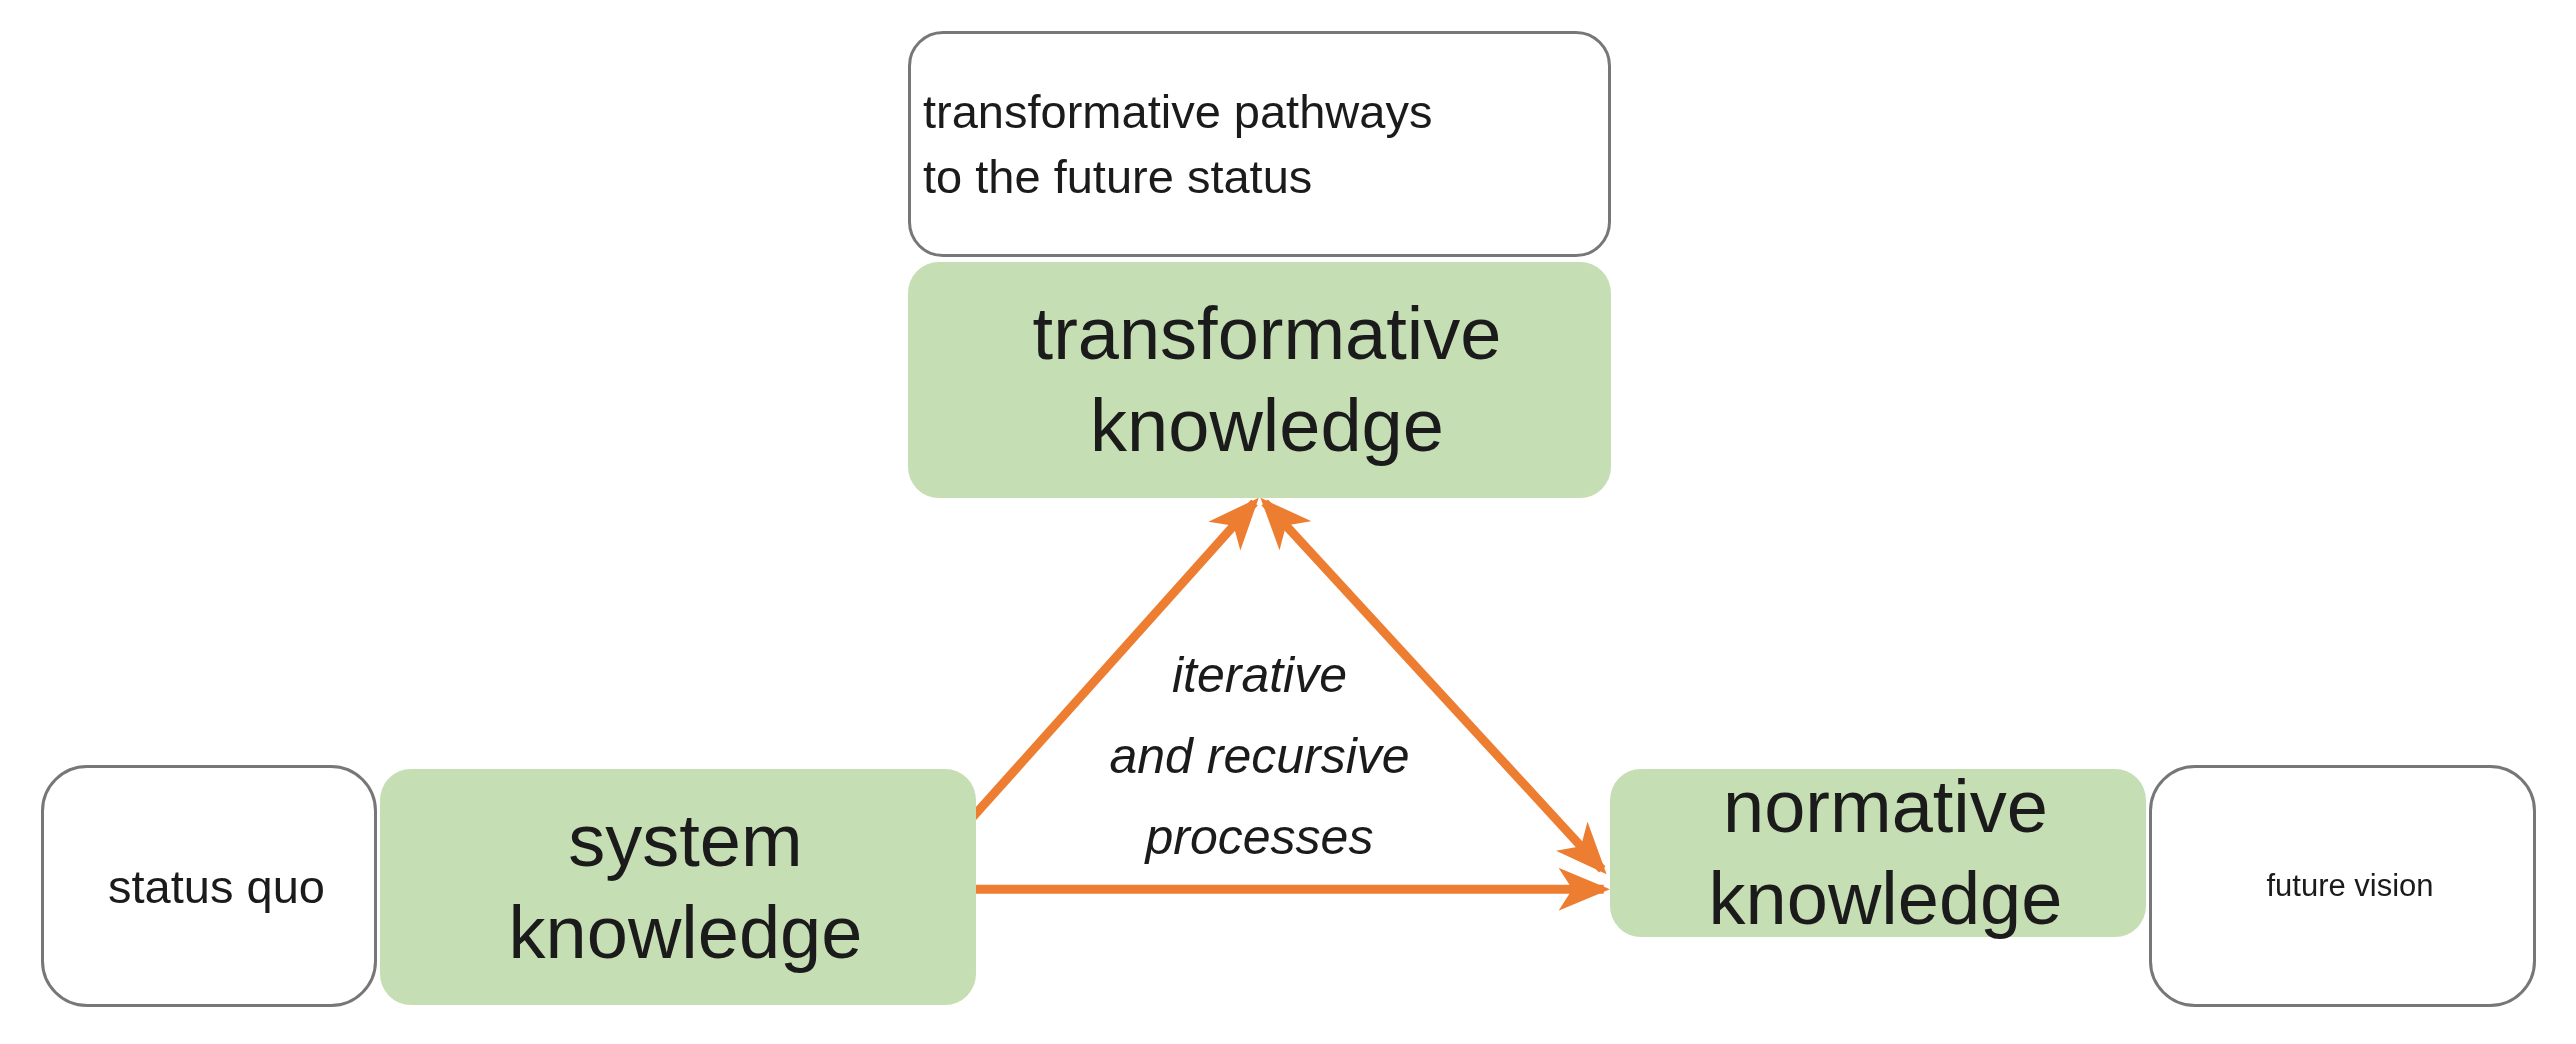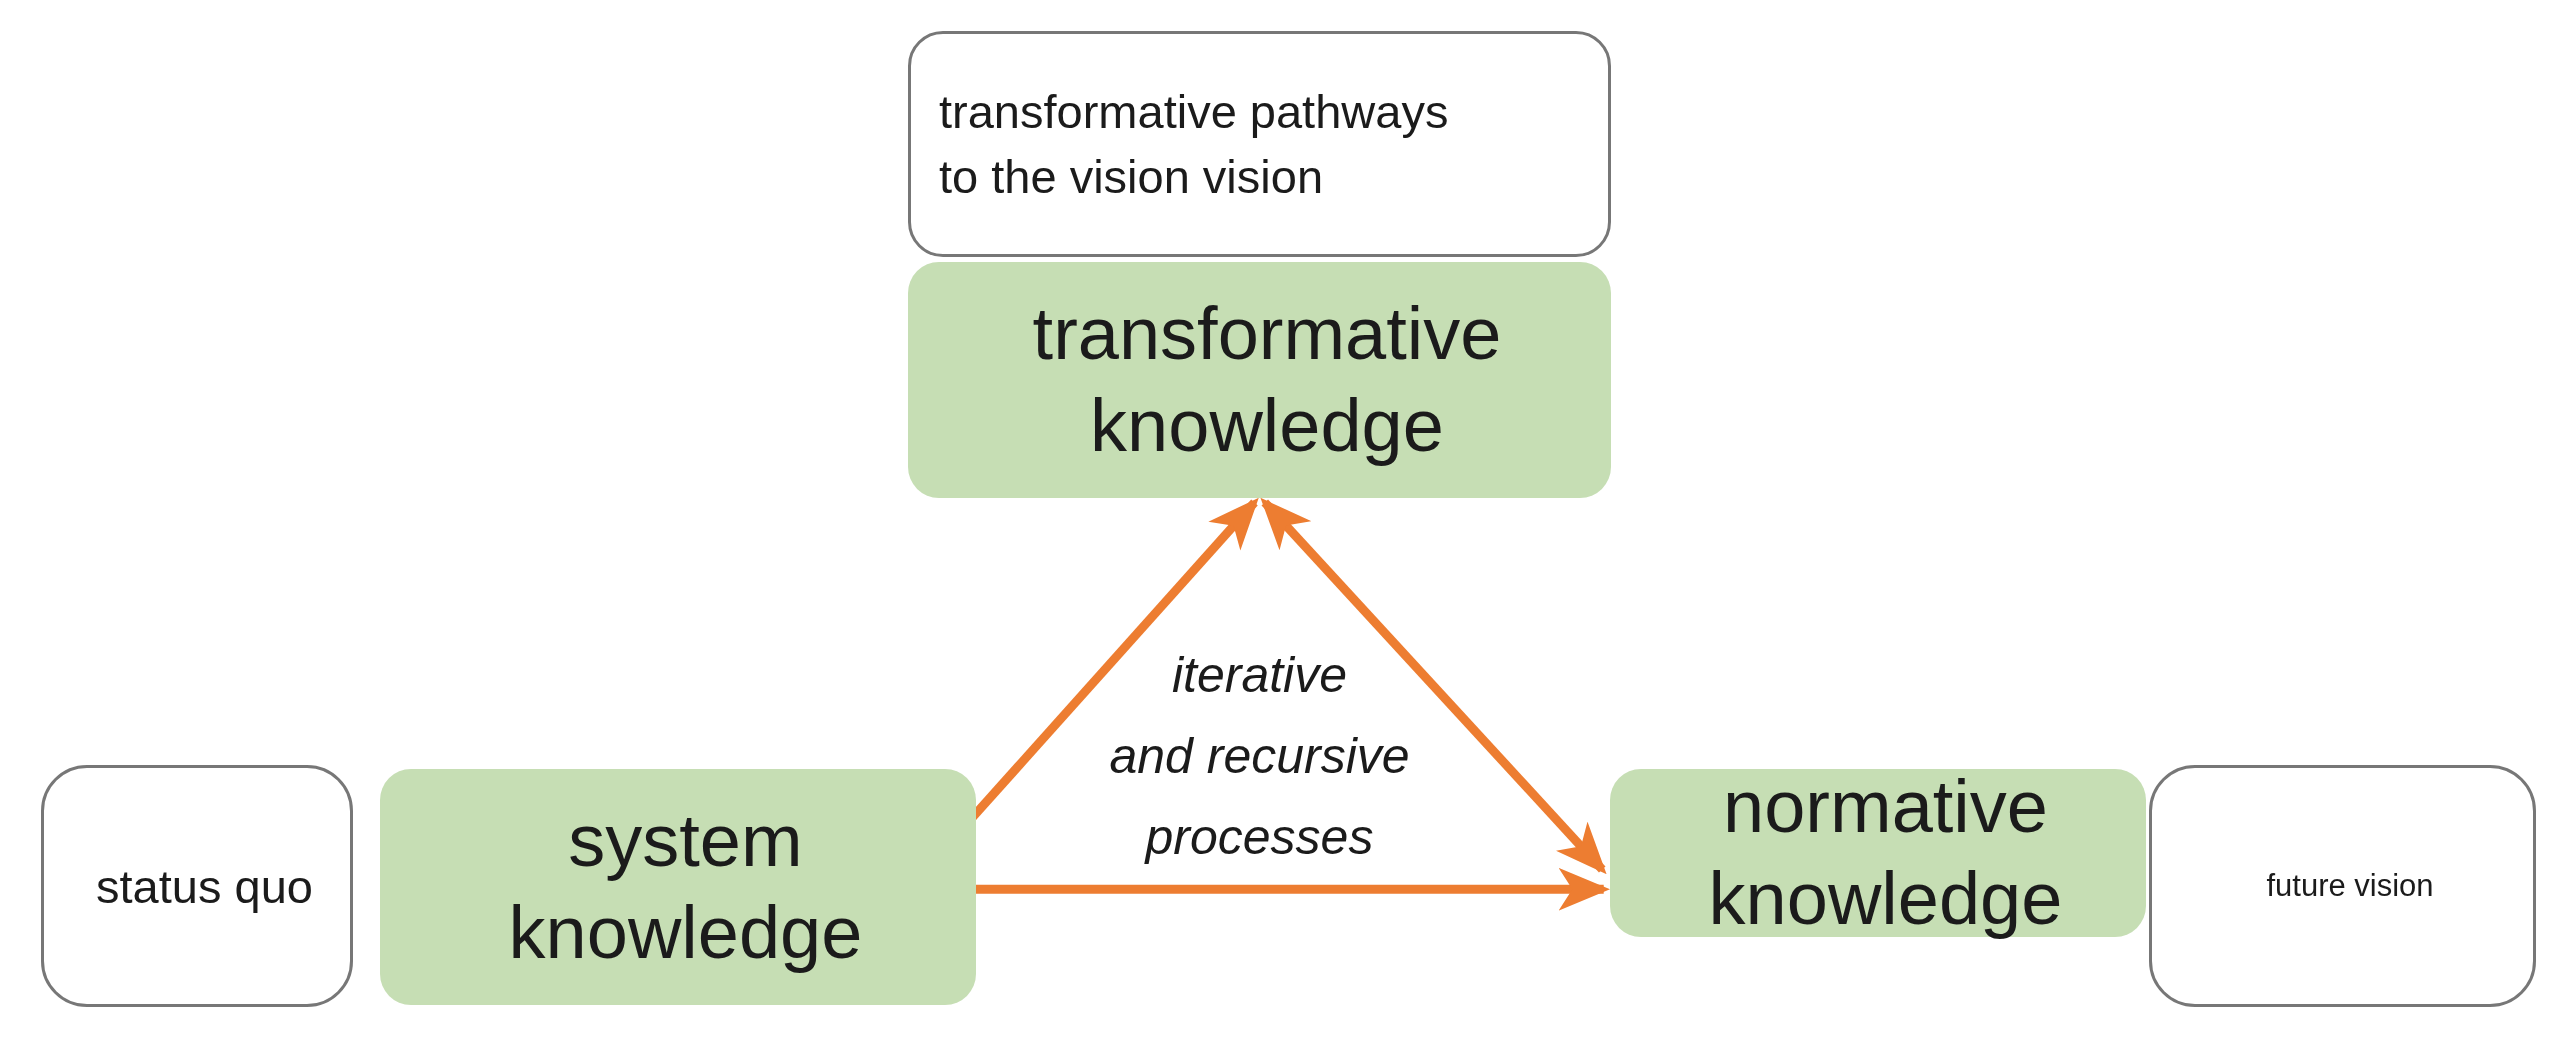--- a/index.html
+++ b/index.html
@@ -35,28 +35,28 @@
   .white-box {
     background: #ffffff;
     border: 3.7px solid #777777;
     text-align: center;
   }
   .callout {
     left: 908px; top: 31px;
     width: 703px; height: 226px;
     border-radius: 35px;
     text-align: left;
-    padding-left: 28px;
+    padding-left: 12px;
     font-size: 47px;
     line-height: 65px;
   }
   .node-top    { left: 908px; top: 262px;  width: 703px; height: 236px; }
   .node-left   { left: 380px;  top: 769px; width: 596px; height: 236px; }
   .node-right  { left: 1610px; top: 769px; width: 536px; height: 168px; }
-  .side-left   { left: 41px;   top: 765px; width: 312px; height: 242px; border-radius: 46px; font-size: 47px; }
+  .side-left   { left: 41px;   top: 765px; width: 336px; height: 242px; border-radius: 46px; font-size: 47px; }
   .side-right  { left: 2149px; top: 765px; width: 387px; height: 242px; border-radius: 46px; font-size: 31px; }
   .triangle-label {
     position: absolute;
     left: 891px; top: 635px;
     width: 737px; height: 243px;
     text-align: center;
     font-size: 50px;
     line-height: 81px;
     font-style: italic;
   }
@@ -74,21 +74,21 @@
     </defs>
     <g stroke="#ed7d31" stroke-width="12" fill="none">
       <line x1="1702" y1="682" x2="1256" y2="1180" marker-start="url(#ah)" marker-end="url(#ah)"></line>
       <line x1="1716" y1="682" x2="2174" y2="1180" marker-start="url(#ah)" marker-end="url(#ah)"></line>
       <line x1="1258" y1="1207" x2="2176" y2="1207" marker-start="url(#ah)" marker-end="url(#ah)"></line>
     </g>
   </svg>
 
   <div class="box white-box callout">
     <div>transformative pathways</div>
-    <div>to the vision vision</div>
+    <div>to the future status</div>
   </div>
 
   <div class="box green-node node-top">
     <div>transformative</div>
     <div>knowledge</div>
   </div>
 
   <div class="box white-box side-left">
     <div>status quo</div>
   </div>

